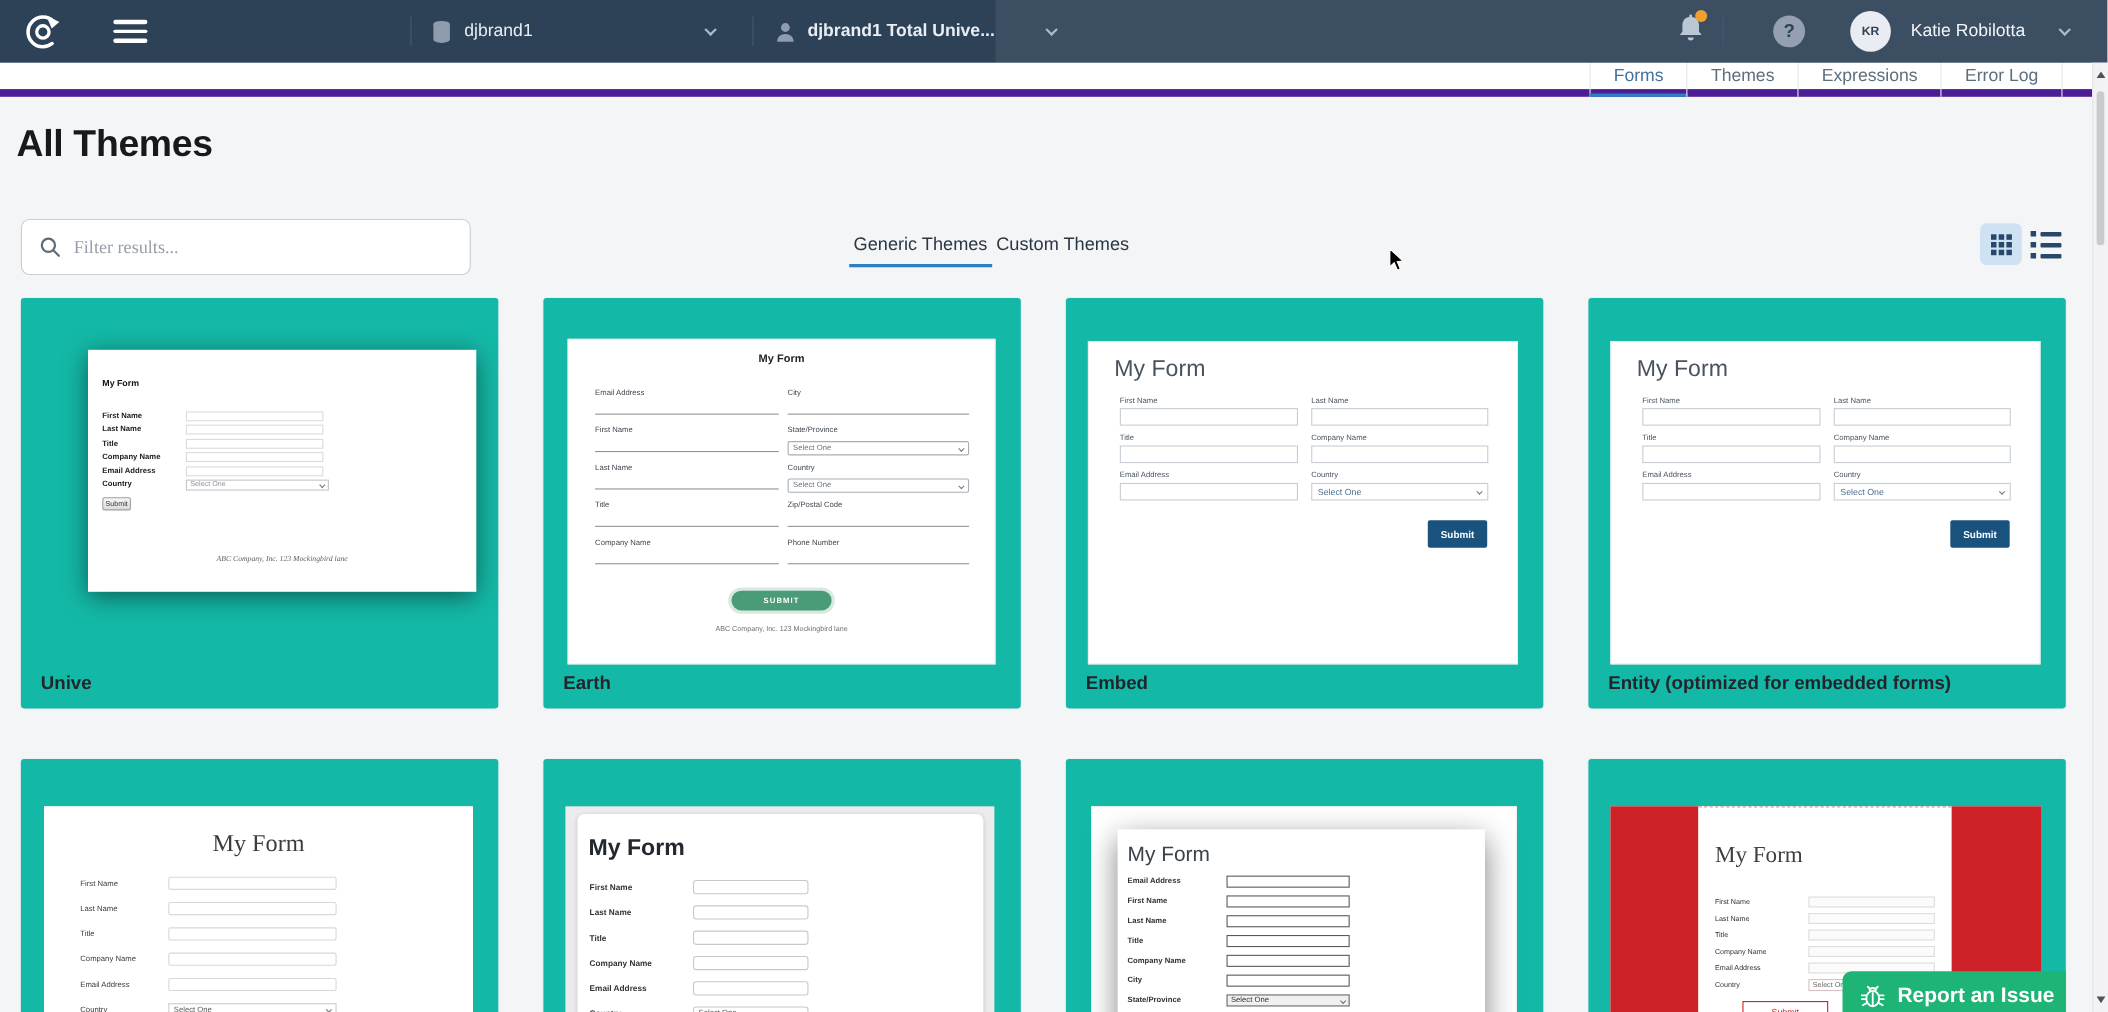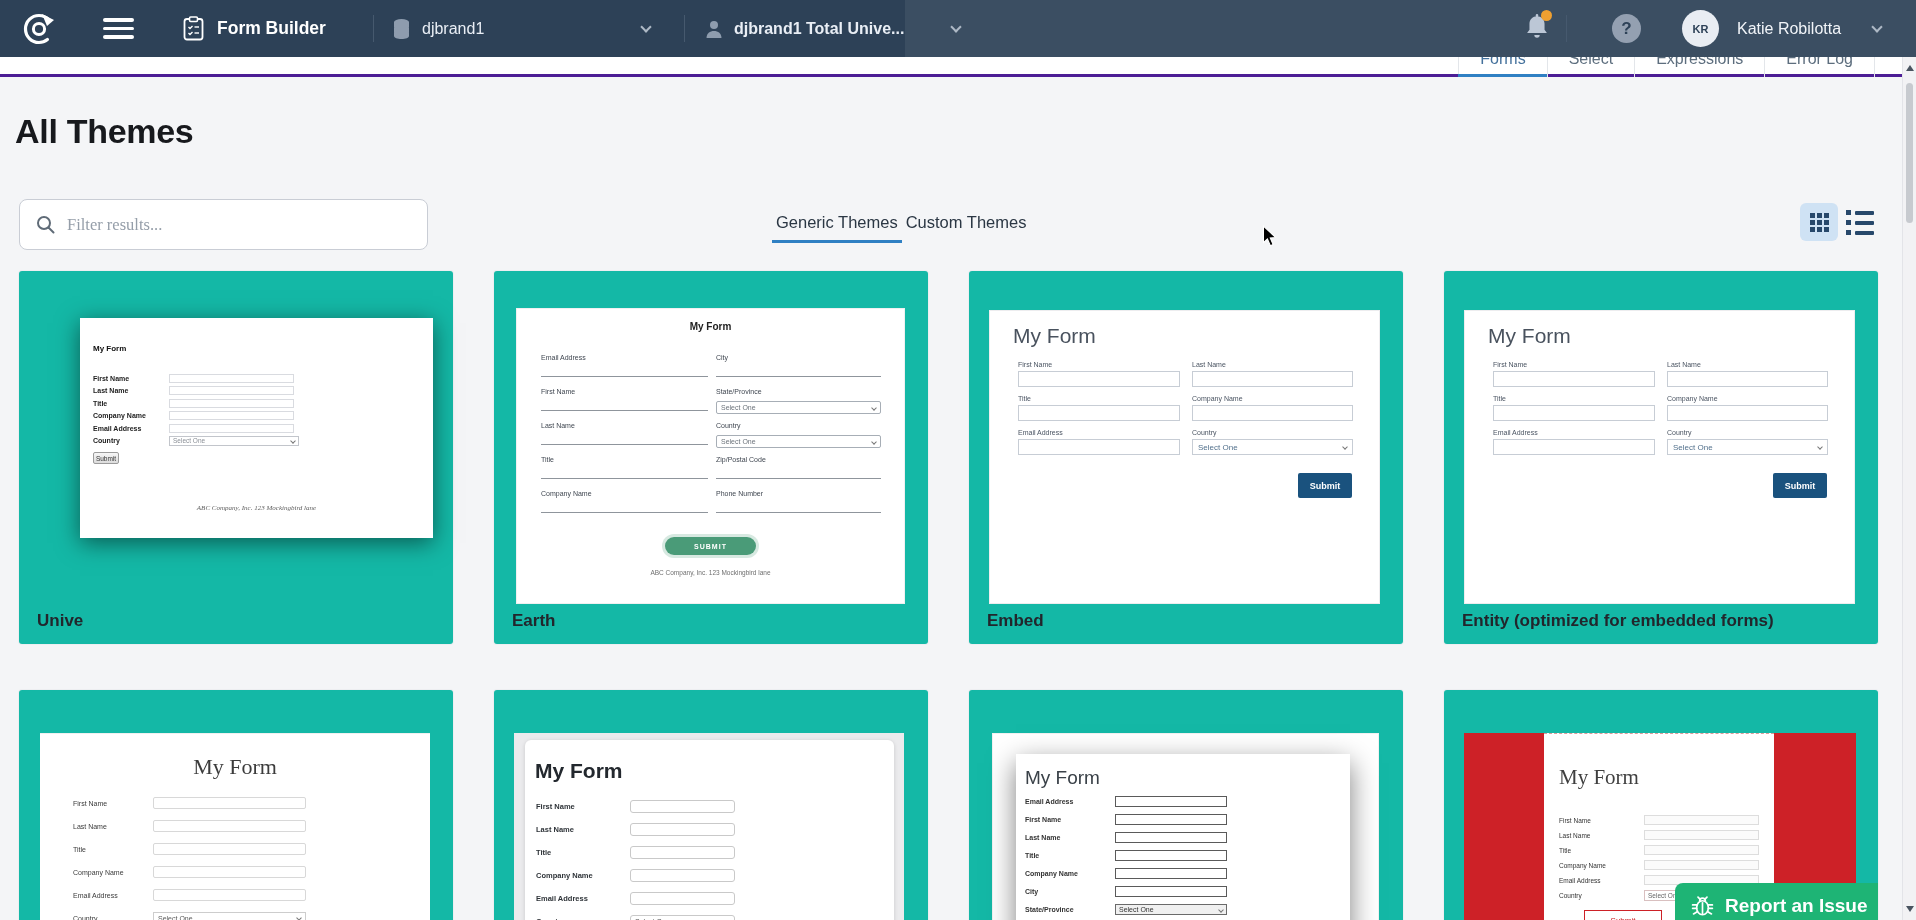--- a/index.html
+++ b/index.html
@@ -15,21 +15,21 @@
   .nav-product { color:#ffffff; font-size:17.5px; font-weight:700; }
   .nav-user { color:#f2f5f9; font-size:16px; font-weight:500; }
   .chev { width:8px; height:8px; border-right:2px solid #aeb9c6; border-bottom:2px solid #aeb9c6; transform:rotate(45deg); margin-top:-4px; }
   .hamburger { display:flex; flex-direction:column; gap:5px; }
   .hamburger span { display:block; width:31px; height:3.5px; background:#fff; border-radius:2px; }
   .help-circle { width:29px; height:29px; border-radius:50%; background:#94a0b1; color:#2d4157; font-weight:700; font-size:17px; display:flex; align-items:center; justify-content:center; }
   .avatar { width:37px; height:37px; border-radius:50%; background:#e9edf3; color:#2d4157; font-weight:700; font-size:11px; display:flex; align-items:center; justify-content:center; }
   .bell-badge { position:absolute; right:-2px; top:-3px; width:11px; height:11px; border-radius:50%; background:#f0a030; }
 
   
-  .tabstrip { position:absolute; left:0; top:41px; width:1902px; height:36px; background:#ffffff; border-bottom:3px solid #4c1d95; z-index:30; }
+  .tabstrip { position:absolute; left:0; top:52px; width:1902px; height:36px; background:#ffffff; border-bottom:7px solid #4c1d95; z-index:30; }
   .tabs { position:absolute; right:27px; top:0; height:36px; display:flex; }
   .tab { padding:0 21px; display:flex; align-items:center; font-size:16px; color:#5d6e7e; border-left:1px solid #e3e6ea; position:relative; cursor:default; }
   .tab:last-child { border-right:1px solid #e3e6ea; }
   .tab.active { color:#44719c; }
   .tab.active::after { content:""; position:absolute; left:-1px; right:-1px; bottom:0; height:3px; background:var(--accent,#2f80c3); }
 
   
   .page-title { position:absolute; left:15px; top:112px; font-size:34px; font-weight:700; color:#17191d; letter-spacing:-.3px; }
   .filter-box { position:absolute; left:19px; top:199px; width:409px; height:51px; background:#fff; border:1px solid #c9cdd5; border-radius:8px; display:flex; align-items:center; padding-left:16px; }
   .filter-box input { border:none; outline:none; font-size:16.5px; color:#333; width:330px; margin-left:12px; font-family:Liberation Serif, serif; background:transparent; }
@@ -160,31 +160,20 @@
   </div>
 
   <div class="nav-item" style="left:103px;">
     <div class="hamburger">
         <span></span>
         <span></span>
         <span></span>
       </div>
   </div>
 
-  <div class="nav-item" style="left:183px; gap:13px;">
-    <svg width="21" height="25" viewBox="0 0 21 25">
-      <rect x="1.5" y="3" width="18" height="20.5" rx="2.5" fill="none" stroke="#fff" stroke-width="1.8"></rect>
-      <rect x="6.5" y="1" width="8" height="4.5" rx="1.2" fill="#2d4157" stroke="#fff" stroke-width="1.6"></rect>
-      <path d="M5.5 11 l1.5 1.5 L9.5 10" fill="none" stroke="#fff" stroke-width="1.4"></path>
-      <line x1="11.5" y1="11" x2="16" y2="11" stroke="#fff" stroke-width="1.4"></line>
-      <path d="M5.5 17 l1.5 1.5 L9.5 16" fill="none" stroke="#fff" stroke-width="1.4"></path>
-      <line x1="11.5" y1="17" x2="16" y2="17" stroke="#fff" stroke-width="1.4"></line>
-    </svg>
-    <span class="nav-product">Form Builder</span>
-  </div>
 
   <div class="nav-divider" style="left:373px;"></div>
 
   <div class="nav-item" style="left:392px; gap:11px;">
     <svg width="19" height="22" viewBox="0 0 19 22">
       <ellipse cx="9.5" cy="4" rx="7.5" ry="3" fill="#8e9cae"></ellipse>
       <path d="M2 4 v5 c0 1.7 3.4 3 7.5 3 s7.5-1.3 7.5-3 V4" fill="#8e9cae"></path>
       <path d="M2 9.5 v5 c0 1.7 3.4 3 7.5 3 s7.5-1.3 7.5-3 v-5" fill="#8e9cae"></path>
       <path d="M2 15 v3 c0 1.7 3.4 3 7.5 3 s7.5-1.3 7.5-3 v-3" fill="#8e9cae"></path>
     </svg>
@@ -231,21 +220,21 @@
     <span class="nav-user">Katie Robilotta</span>
   </div>
   <div class="nav-item" style="left:1873px;">
       <div class="chev"></div>
     </div>
 </div>
 
 <div class="tabstrip">
   <div class="tabs">
     <div class="tab active">Forms</div>
-    <div class="tab">Select</div>
+    <div class="tab">Themes</div>
     <div class="tab">Expressions</div>
     <div class="tab">Error Log</div>
   </div>
 </div>
 
 <h1 class="page-title">All Themes</h1>
 
 <div class="filter-box">
   <svg width="19" height="19" viewBox="0 0 19 19">
     <circle cx="8" cy="8" r="6" fill="none" stroke="#5f6b77" stroke-width="2"></circle>

